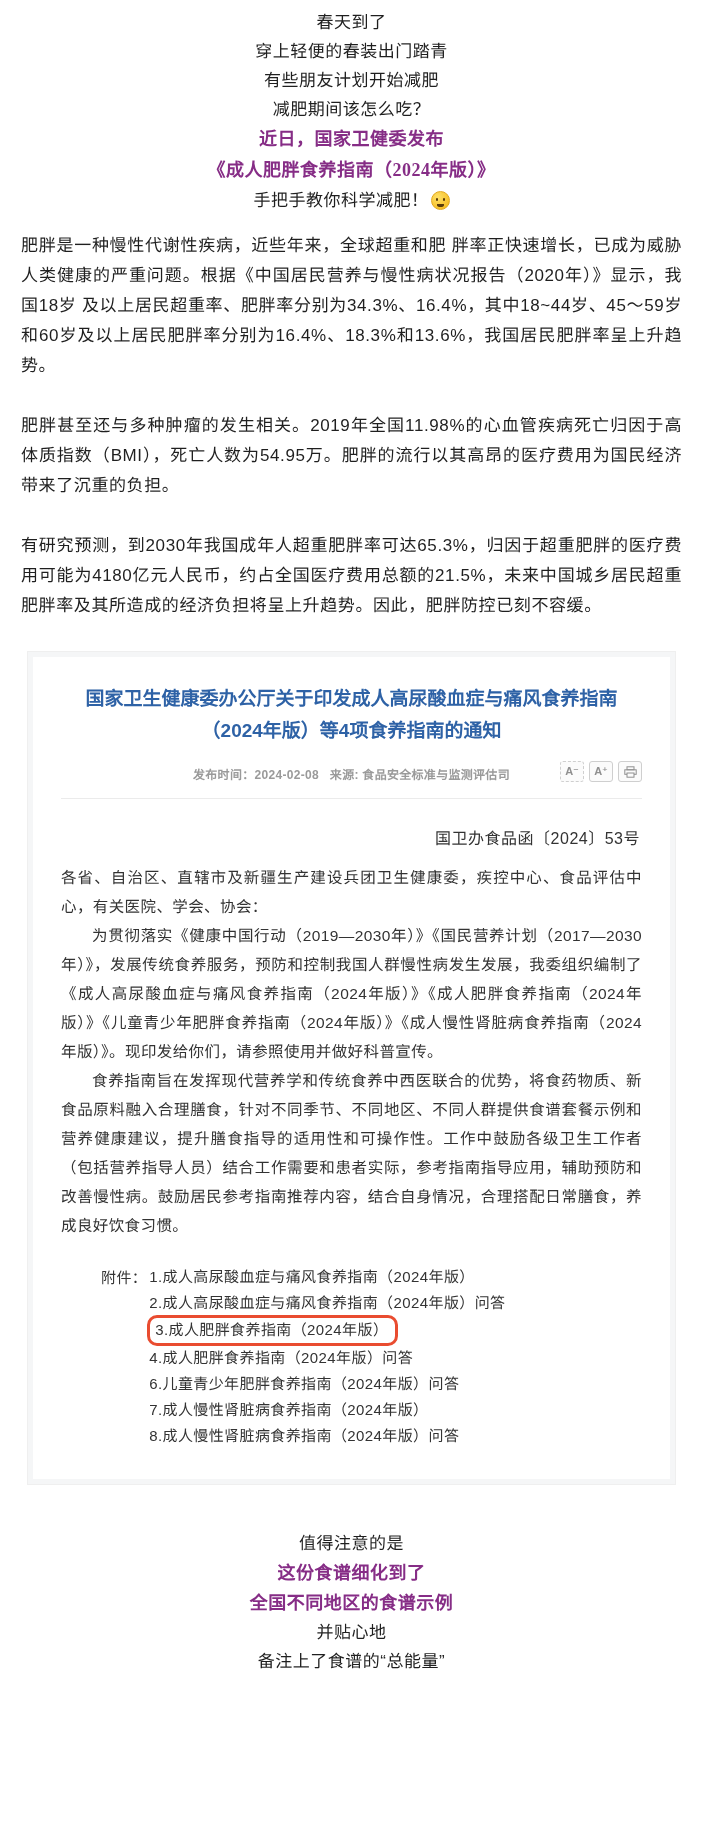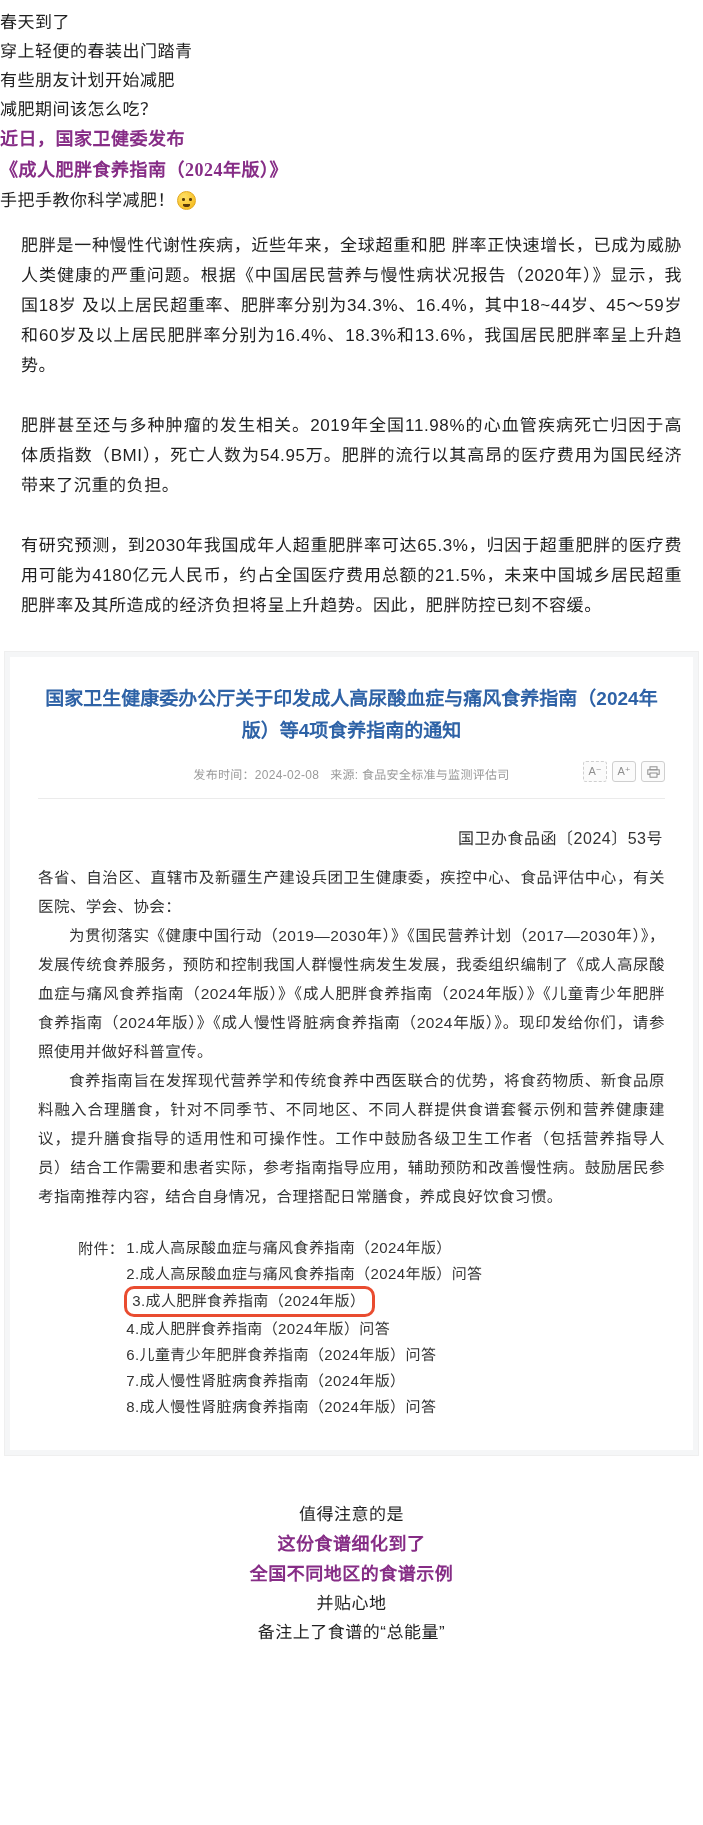--- a/index.html
+++ b/index.html
@@ -5,21 +5,21 @@
   * { margin: 0; padding: 0; box-sizing: border-box; }
   html, body { background: #ffffff; }
   body {
     width: 703px;
     font-family: "Liberation Sans", "DejaVu Sans", sans-serif;
     color: #1a1a1a;
     -webkit-font-smoothing: antialiased;
   }
 
   
-  .intro { padding-top: 8px; }
+  .intro { padding-top: 8px; text-align: center; }
   .intro .line {
     font-size: 17px;
     line-height: 29px;
     letter-spacing: 0.5px;
     color: #1f1f1f;
   }
   .intro .line.em {
     color: var(--purple);
     font-weight: bold;
     font-size: 18px;
@@ -62,21 +62,21 @@
     margin: 0 21px 30px;
     font-size: 17px;
     line-height: 30px;
     letter-spacing: 0.6px;
     text-align: justify;
     color: #1f1f1f;
   }
 
   
   .notice-wrap {
-    margin: 30px 4px 0;
+    margin: 30px 27px 0;
     background: #f5f6f7;
     padding: 5px;
     border: 1px solid #efefef;
   }
   .notice-card {
     background: #ffffff;
     padding: 26px 28px 30px;
   }
   .notice-title {
     color: var(--gov-blue);
@@ -86,20 +86,21 @@
     text-align: center;
     margin: 0 4px 18px;
   }
   .notice-meta {
     position: relative;
     text-align: center;
     font-size: 12px;
     color: #9a9a9a;
     padding-bottom: 16px;
     border-bottom: 1px solid #ebebeb;
+    font-weight: bold;
   }
   .meta-text { letter-spacing: 0.3px; }
   .meta-tools {
     position: absolute;
     right: 0; top: -4px;
     display: flex;
     gap: 5px;
   }
   .tool {
     display: inline-flex;

